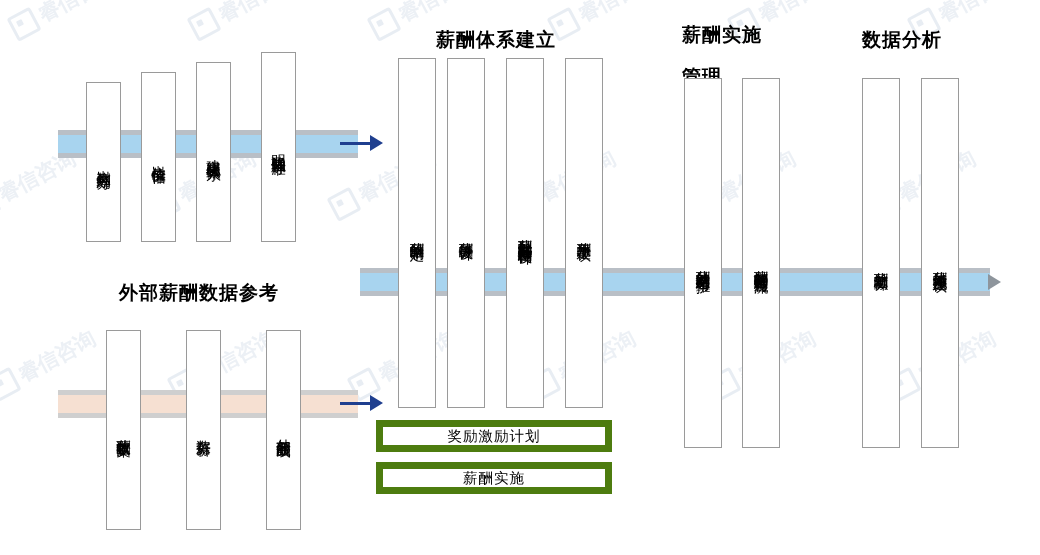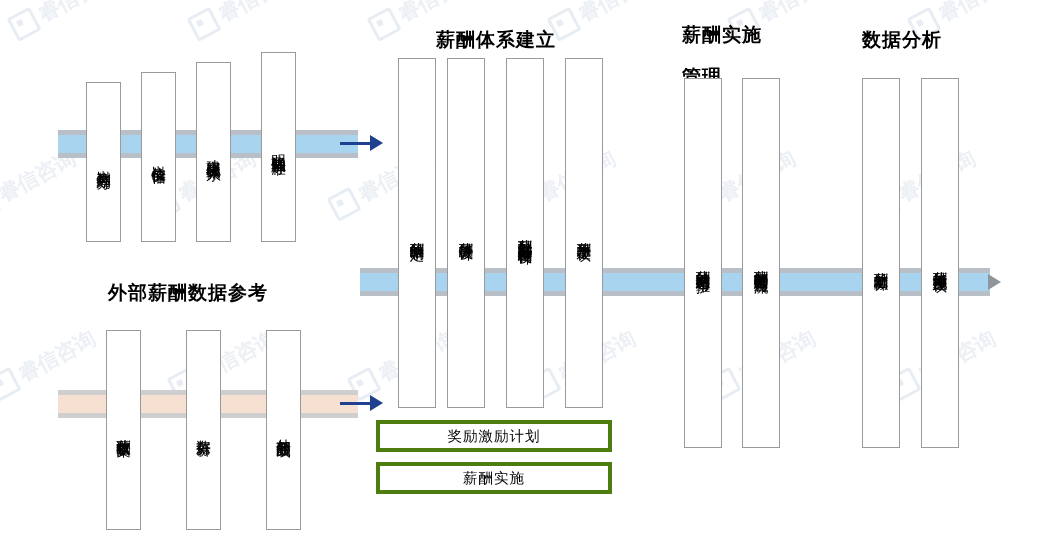--- a/index.html
+++ b/index.html
@@ -43,21 +43,21 @@
   }
   .vbox span{
     writing-mode:vertical-rl;text-orientation:upright;
     font-size:14.5px;line-height:1.12;letter-spacing:1px;
     font-family:"Liberation Serif","DejaVu Serif",serif;
     white-space:nowrap;
   }
 
   
   .hbox{
-    position:absolute;border:4px solid #4d7c0f;background:#ffffff;
+    position:absolute;border:7px solid #4d7c0f;background:#ffffff;
     box-sizing:border-box;display:flex;align-items:center;justify-content:center;
     font-size:14.5px;letter-spacing:1px;
     font-family:"Liberation Serif","DejaVu Serif",serif;
   }
 
   
   .band{position:absolute;box-sizing:border-box;}
   .band .mid{position:absolute;left:0;right:0;}
   .band.blue .top{background:#b9bfc6;}
   .band.blue .core{background:#a8d4ef;}
@@ -150,21 +150,21 @@
     </div>
   <div class="wm" style="left:706px;top:378px;">
       <span class="sq"></span>
       <span>睿信咨询</span>
     </div>
   <div class="wm" style="left:886px;top:378px;">
       <span class="sq"></span>
       <span>睿信咨询</span>
     </div>
 
-  <div class="title" style="left:108px;top:280px;">外部薪酬数据参考</div>
+  <div class="title" style="left:119px;top:280px;">外部薪酬数据参考</div>
   <div class="title" style="left:436px;top:27px;">薪酬体系建立</div>
   <div class="title" style="left:682px;top:22px;">薪酬实施</div>
   <div class="title" style="left:682px;top:48px;margin-top:16px;">管理</div>
   <div class="title" style="left:862px;top:27px;">数据分析</div>
 
   <div class="band blue" style="left:58px;top:130px;width:300px;height:28px;">
     <div class="mid top" style="top:0;height:5px;"></div>
     <div class="mid core" style="top:5px;height:18px;"></div>
     <div class="mid bot" style="top:23px;height:5px;"></div>
   </div>

